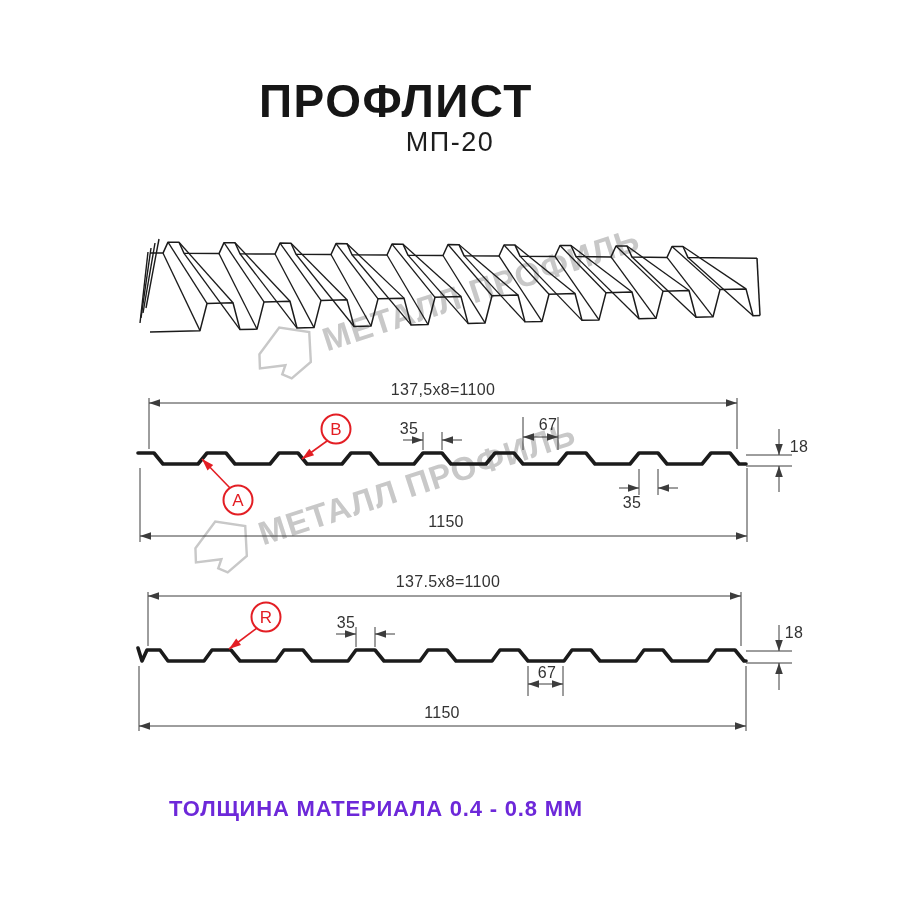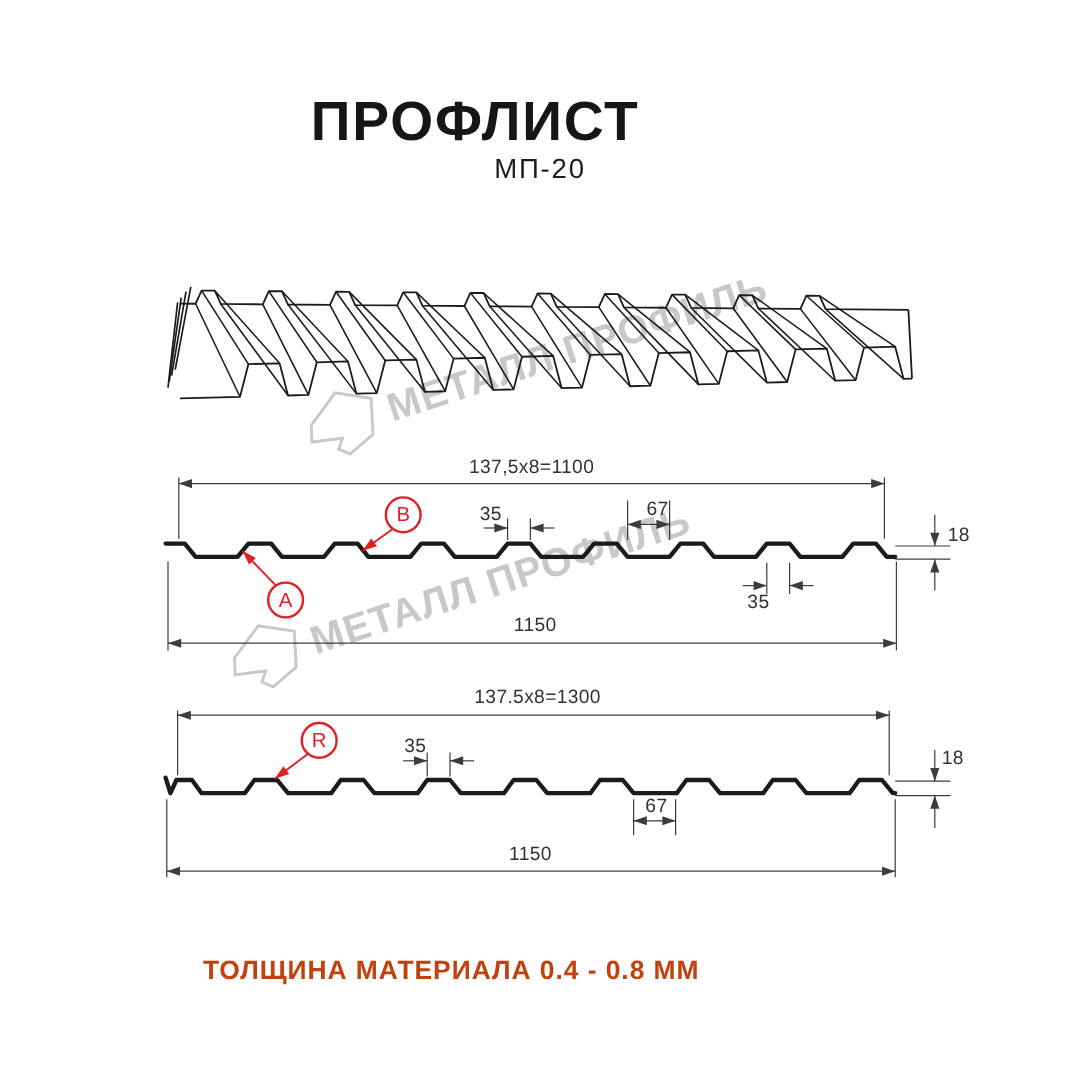--- a/index.html
+++ b/index.html
@@ -1,23 +1,23 @@
 <!DOCTYPE html>
 <html style="--red: #e31e24;"><head>
 <meta charset="utf-8">
 <style>
   html,body{margin:0;padding:0;background:#fff;}
   .page{position:relative;width:900px;height:900px;background:#fff;overflow:hidden;
         font-family:"Liberation Sans",sans-serif;}
   .title{position:absolute;left:0;top:74px;width:792px;text-align:center;
          font-size:46px;font-weight:800;letter-spacing:1.5px;color:#161616;}
   .subtitle{position:absolute;left:0;top:127px;width:900px;text-align:center;
-         font-size:23px;font-weight:500;letter-spacing:1.5px;color:#1d1d1d;}
+         font-size:27px;font-weight:500;letter-spacing:1.5px;color:#1d1d1d;}
   .footer{position:absolute;left:0;top:796px;width:752px;text-align:center;
-         font-size:22px;font-weight:600;letter-spacing:.8px;color:#c2410c;}
+         font-size:22px;font-weight:600;letter-spacing:.8px;color:#6d28d9;}
   .watermark{position:absolute;display:flex;align-items:center;gap:9px;
          transform:rotate(-18deg);transform-origin:left center;z-index:1;color:#c8c8c8;}
   .wm-text{font-size:33px;font-weight:700;letter-spacing:1px;white-space:nowrap;}
   #drawing{position:absolute;left:0;top:0;z-index:2;}
   .labels{position:absolute;left:0;top:0;width:900px;height:900px;z-index:3;pointer-events:none;}
   .dim{position:absolute;transform:translate(-50%,-50%);font-size:16px;color:#333;
        letter-spacing:.3px;white-space:nowrap;}
   .callout{position:absolute;transform:translate(-50%,-50%);width:27px;height:27px;
        border:2.8px solid var(--red,#e31e24);border-radius:50%;color:var(--red,#e31e24);
        display:flex;align-items:center;justify-content:center;font-size:17px;font-weight:500;
@@ -177,21 +177,21 @@
 
   <div class="labels">
 
     <span class="dim" style="left:443px;top:390px;">137,5x8=1100</span>
     <span class="dim" style="left:409px;top:429px;">35</span>
     <span class="dim" style="left:548px;top:425px;">67</span>
     <span class="dim" style="left:799px;top:447px;">18</span>
     <span class="dim" style="left:632px;top:503px;">35</span>
     <span class="dim" style="left:446px;top:522px;">1150</span>
 
-    <span class="dim" style="left:448px;top:582px;">137.5x8=1300</span>
+    <span class="dim" style="left:448px;top:582px;">137.5x8=1100</span>
     <span class="dim" style="left:346px;top:623px;">35</span>
     <span class="dim" style="left:547px;top:673px;">67</span>
     <span class="dim" style="left:794px;top:633px;">18</span>
     <span class="dim" style="left:442px;top:713px;">1150</span>
 
     <div class="callout" style="left:238px;top:500px;">
       <span>A</span>
     </div>
     <div class="callout" style="left:336px;top:429px;">
       <span>B</span>

